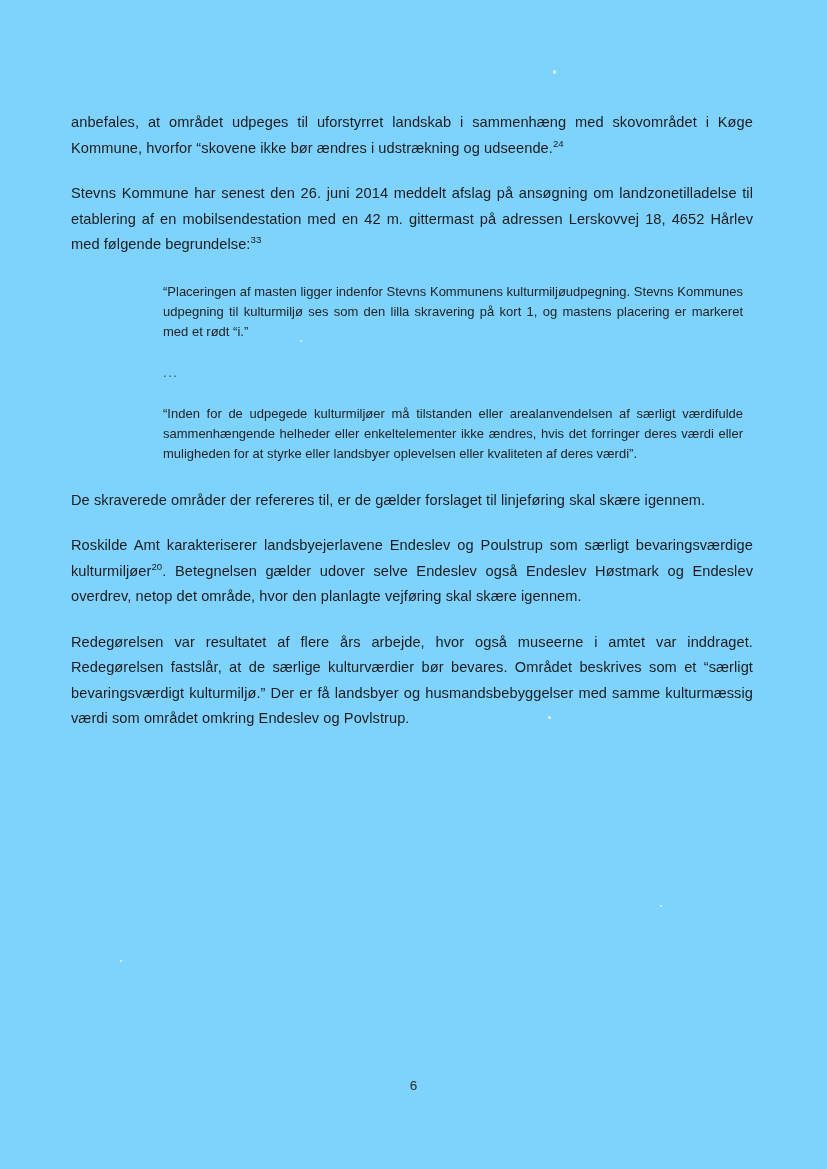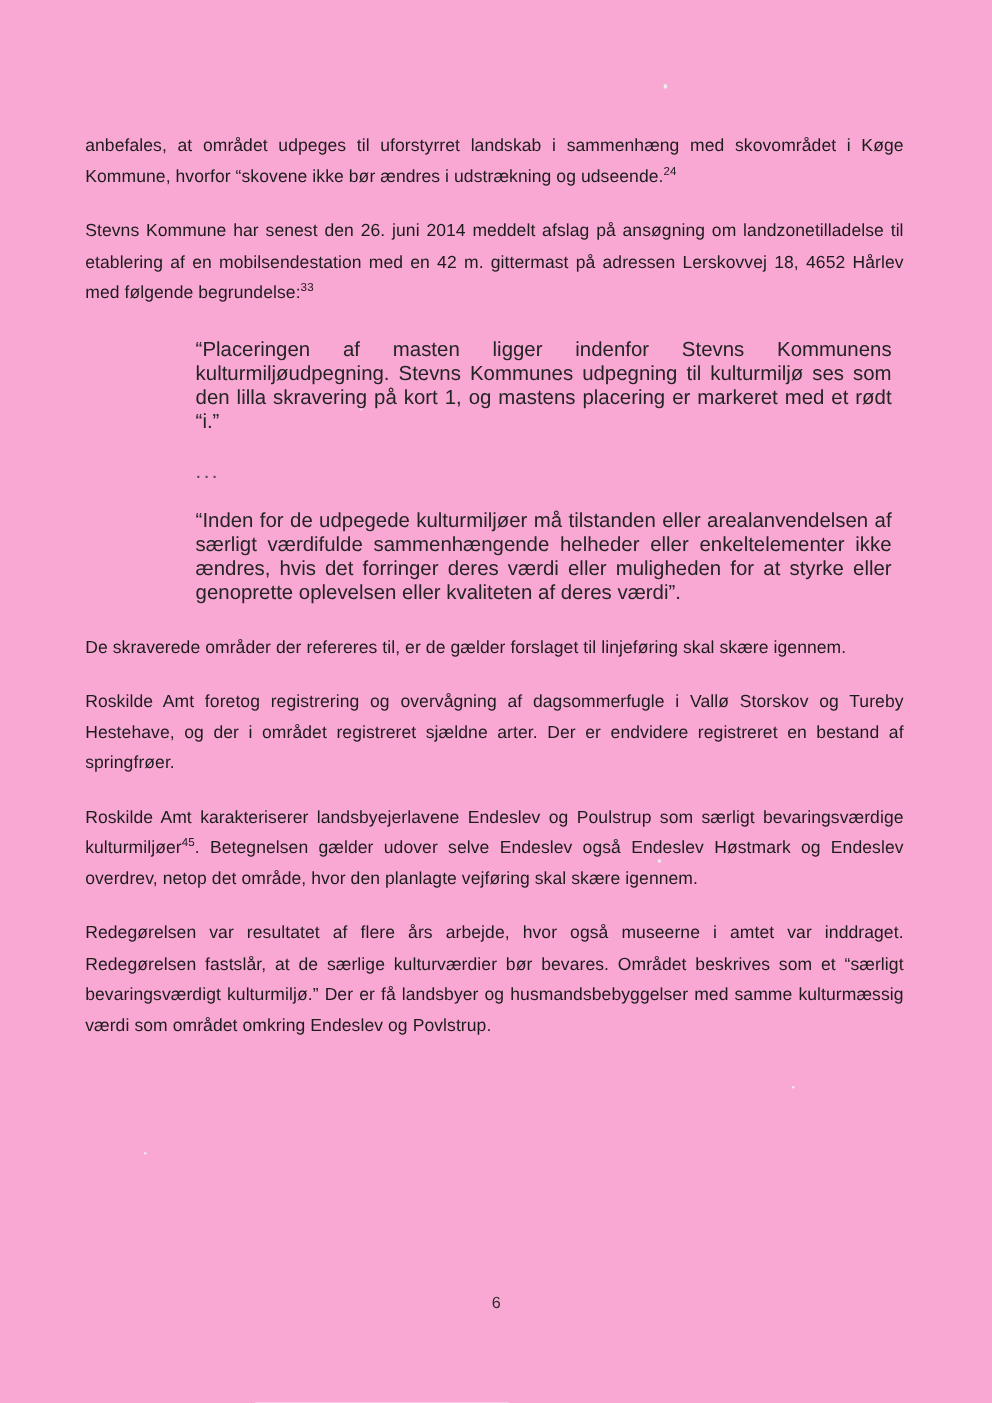--- a/index.html
+++ b/index.html
@@ -7,21 +7,21 @@
     margin: 0;
     padding: 0;
     background: #ffffff;
   }
 
   .page {
     position: relative;
     width: 827px;
     height: 1169px;
     margin: 0 auto;
-    background: #f9a8d4;
+    background: #7dd3fc;
     overflow: hidden;
     font-family: "Liberation Sans", "DejaVu Sans", sans-serif;
     color: #1a1a1a;
     -webkit-font-smoothing: antialiased;
   }
 
   
   .speck {
     position: absolute;
     background: #ededed;
@@ -56,21 +56,21 @@
   }
 
   .quoteblock {
     margin: 24px 0 24px 0;
     padding-left: 92px;
     padding-right: 10px;
   }
 
   p.quote {
     margin: 0 0 21px 0;
-    font-size: 17px;
+    font-size: 13px;
     line-height: 20px;
     text-align: justify;
     text-justify: inter-word;
     color: #242424;
   }
 
   p.quote:last-child {
     margin-bottom: 0;
   }
 
@@ -108,30 +108,29 @@
 
   <div class="content">
 
     <p class="body"><span>anbefales, at området udpeges til uforstyrret landskab i sammenhæng med skovområdet i Køge Kommune, hvorfor “skovene ikke bør ændres i udstrækning og udseende.</span><sup>24</sup></p>
 
     <p class="body"><span>Stevns Kommune har senest den 26. juni 2014 meddelt afslag på ansøgning om landzonetilladelse til etablering af en mobilsendestation med en 42 m. gittermast på adressen Lerskovvej 18, 4652 Hårlev med følgende begrundelse:</span><sup>33</sup></p>
 
     <div class="quoteblock">
       <p class="quote">“Placeringen af masten ligger indenfor Stevns Kommunens kulturmiljøudpegning. Stevns Kommunes udpegning til kulturmiljø ses som den lilla skravering på kort 1, og mastens placering er markeret med et rødt “i.”</p>
       <p class="quote ellipsis">...</p>
-      <p class="quote">“Inden for de udpegede kulturmiljøer må tilstanden eller arealanvendelsen af særligt værdifulde sammenhængende helheder eller enkeltelementer ikke ændres, hvis det forringer deres værdi eller muligheden for at styrke eller genoprette oplevelsen eller kvaliteten af deres værdi”.</p>
+      <p class="quote">“Inden for de udpegede kulturmiljøer må tilstanden eller arealanvendelsen af særligt værdifulde sammenhængende helheder eller enkeltelementer ikke ændres, hvis det forringer deres værdi eller muligheden for at styrke eller landsbyer oplevelsen eller kvaliteten af deres værdi”.</p>
     </div>
 
     <p class="body">De skraverede områder der refereres til, er de gælder forslaget til linjeføring skal skære igennem.</p>
 
 
-    <p class="body">Roskilde Amt foretog registrering og overvågning af dagsommerfugle i Vallø Storskov og Tureby Hestehave, og der i området registreret sjældne arter. Der er endvidere registreret en bestand af springfrøer.</p>
 
 
-    <p class="body"><span>Roskilde Amt karakteriserer landsbyejerlavene Endeslev og Poulstrup som særligt bevaringsværdige kulturmiljøer</span><sup>45</sup><span>. Betegnelsen gælder udover selve Endeslev også Endeslev Høstmark og Endeslev overdrev, netop det område, hvor den planlagte vejføring skal skære igennem.</span></p>
+    <p class="body"><span>Roskilde Amt karakteriserer landsbyejerlavene Endeslev og Poulstrup som særligt bevaringsværdige kulturmiljøer</span><sup>20</sup><span>. Betegnelsen gælder udover selve Endeslev også Endeslev Høstmark og Endeslev overdrev, netop det område, hvor den planlagte vejføring skal skære igennem.</span></p>
 
     <p class="body">Redegørelsen var resultatet af flere års arbejde, hvor også museerne i amtet var inddraget. Redegørelsen fastslår, at de særlige kulturværdier bør bevares. Området beskrives som et “særligt bevaringsværdigt kulturmiljø.” Der er få landsbyer og husmandsbebyggelser med samme kulturmæssig værdi som området omkring Endeslev og Povlstrup.</p>
 
   </div>
 
   <div class="page-number">6</div>
 
 </div>
 
 </body></html>

